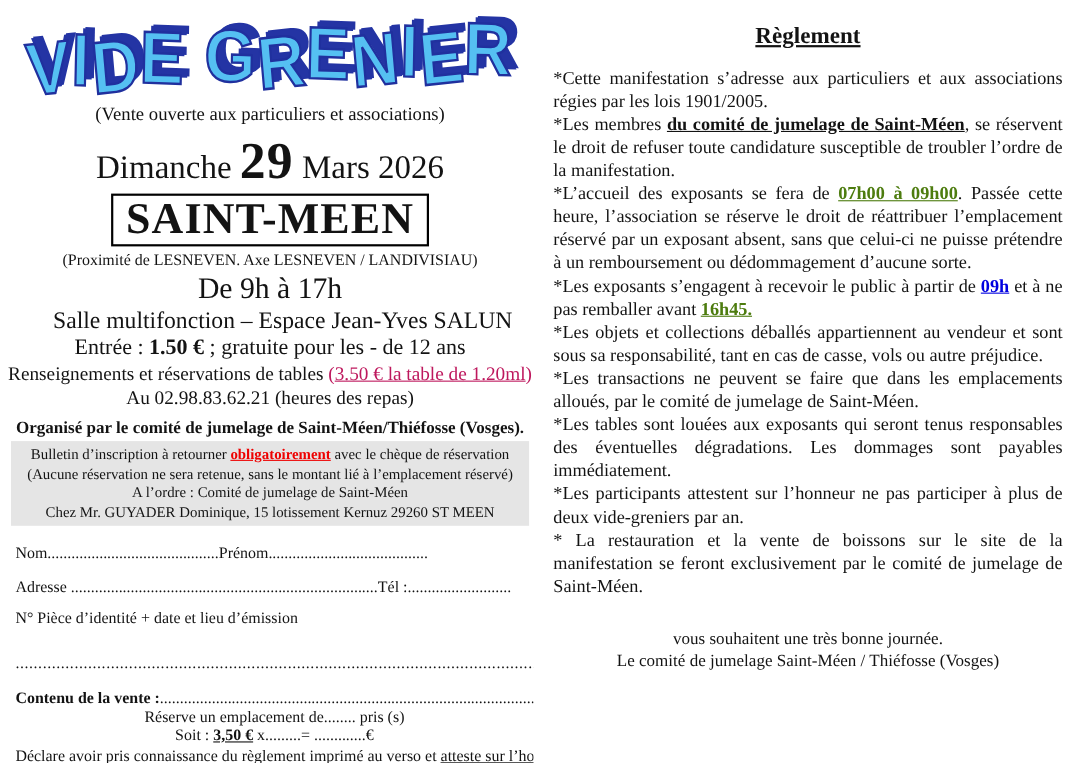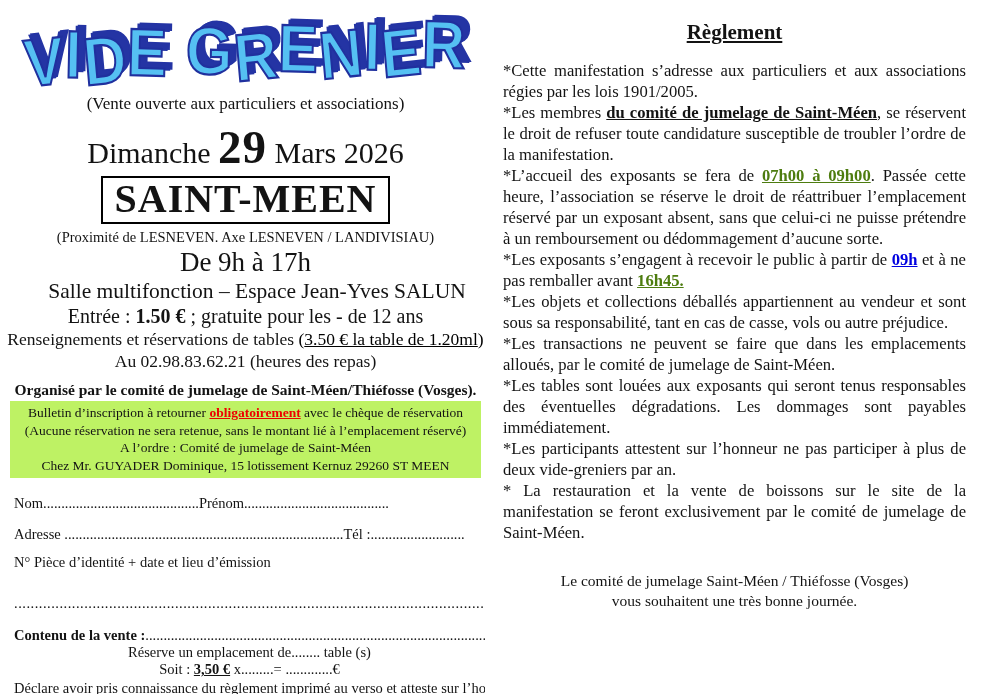--- a/index.html
+++ b/index.html
@@ -47,26 +47,26 @@
     line-height: 1.05;
   }
   .proximity { margin-top: 5px; font-size: 14.5px; }
   .hours     { margin-top: 1px; font-size: 27px; }
   .venue     { margin-top: 1px; font-size: 21.5px; padding-left: 23px; }
   .entry     { margin-top: 1px; font-size: 20px; }
   .info      { margin-top: 1px; font-size: 17.5px; }
   .phone     { margin-top: 1px; font-size: 17.5px; }
   .organizer { margin-top: 9px; font-size: 15.5px; font-weight: bold; }
 
-  .blue-link { color: #000000; }
+  .blue-link { color: #be185d; }
   .blue-link .u { text-decoration: underline; }
 
   .notice {
     margin: 2px 10px 17px 10px;
-    background: #bef264;
+    background: #e5e5e5;
     font-size: 13.5px;
     line-height: 1.3;
     padding: 3px 2px 4px 2px;
   }
   .em-red { color: #ee0000; font-weight: bold; text-decoration: underline; }
 
   .form { text-align: left; padding: 0 6px 0 14px; font-size: 14.5px; }
   .form .row { white-space: nowrap; overflow: hidden; }
   .row-nom     { margin-top: 14px; }
   .row-adresse { margin-top: 14px; }
@@ -140,21 +140,21 @@
       <div class="row row-nom"><span>Nom</span><span>...........................................</span><span>Prénom</span><span>........................................</span></div>
 
       <div class="row row-adresse"><span>Adresse </span><span>.............................................................................</span><span>Tél :</span><span>..........................</span></div>
 
       <div class="row row-id">N° Pièce d’identité + date et lieu d’émission</div>
 
       <div class="row row-sep">......................................................................................................................................................</div>
 
       <div class="row row-contenu"><span class="lbl">Contenu de la vente :</span><span>...........................................................................................................</span></div>
 
-      <div class="row row-center"><span>Réserve un emplacement de</span><span>........</span><span> table (s)</span></div>
+      <div class="row row-center"><span>Réserve un emplacement de</span><span>........</span><span> pris (s)</span></div>
 
       <div class="row row-center"><span>Soit : </span><span class="price-bu">3,50 €</span><span> x</span><span>.........</span><span>= </span><span>.............</span><span>€</span></div>
 
       <div class="row row-declare"><span>Déclare avoir pris connaissance du règlement imprimé au verso et </span><span class="u">atteste sur l’honneur ne pas participer à plus de deux vide-greniers par an :</span></div>
 
     </div>
   </div>
 
   <div class="col-right">
     <div class="reglement-title">Règlement</div>
@@ -163,18 +163,18 @@
         <p class="rule"><span>*Les membres </span><span class="bold underline">du comité de jumelage de Saint-Méen</span><span>, se réservent le droit de refuser toute candidature susceptible de troubler l’ordre de la manifestation.</span></p>
         <p class="rule"><span>*L’accueil des exposants se fera de </span><span class="bold underline red">07h00 à 09h00</span><span>. Passée cette heure, l’association se réserve le droit de réattribuer l’emplacement réservé par un exposant absent, sans que celui-ci ne puisse prétendre à un remboursement ou dédommagement d’aucune sorte.</span></p>
         <p class="rule"><span>*Les exposants s’engagent à recevoir le public à partir de </span><span class="bold underline blue">09h</span><span> et à ne pas remballer avant </span><span class="bold underline red">16h45.</span></p>
         <p class="rule"><span>*Les objets et collections déballés appartiennent au vendeur et sont sous sa responsabilité, tant en cas de casse, vols ou autre préjudice.</span></p>
         <p class="rule"><span>*Les transactions ne peuvent se faire que dans les emplacements alloués, par le comité de jumelage de Saint-Méen.</span></p>
         <p class="rule"><span>*Les tables sont louées aux exposants qui seront tenus responsables des éventuelles dégradations. Les dommages sont payables immédiatement.</span></p>
         <p class="rule"><span>*Les participants attestent sur l’honneur ne pas participer à plus de deux vide-greniers par an.</span></p>
         <p class="rule"><span>* La restauration et la vente de boissons sur le site de la manifestation se feront exclusivement par le comité de jumelage de Saint-Méen.</span></p>
       </div>
     <div class="closing">
+      <div>vous souhaitent une très bonne journée.</div>
       <div>Le comité de jumelage Saint-Méen / Thiéfosse (Vosges)</div>
-      <div>vous souhaitent une très bonne journée.</div>
     </div>
   </div>
 
 </div>
 
 </body></html>

